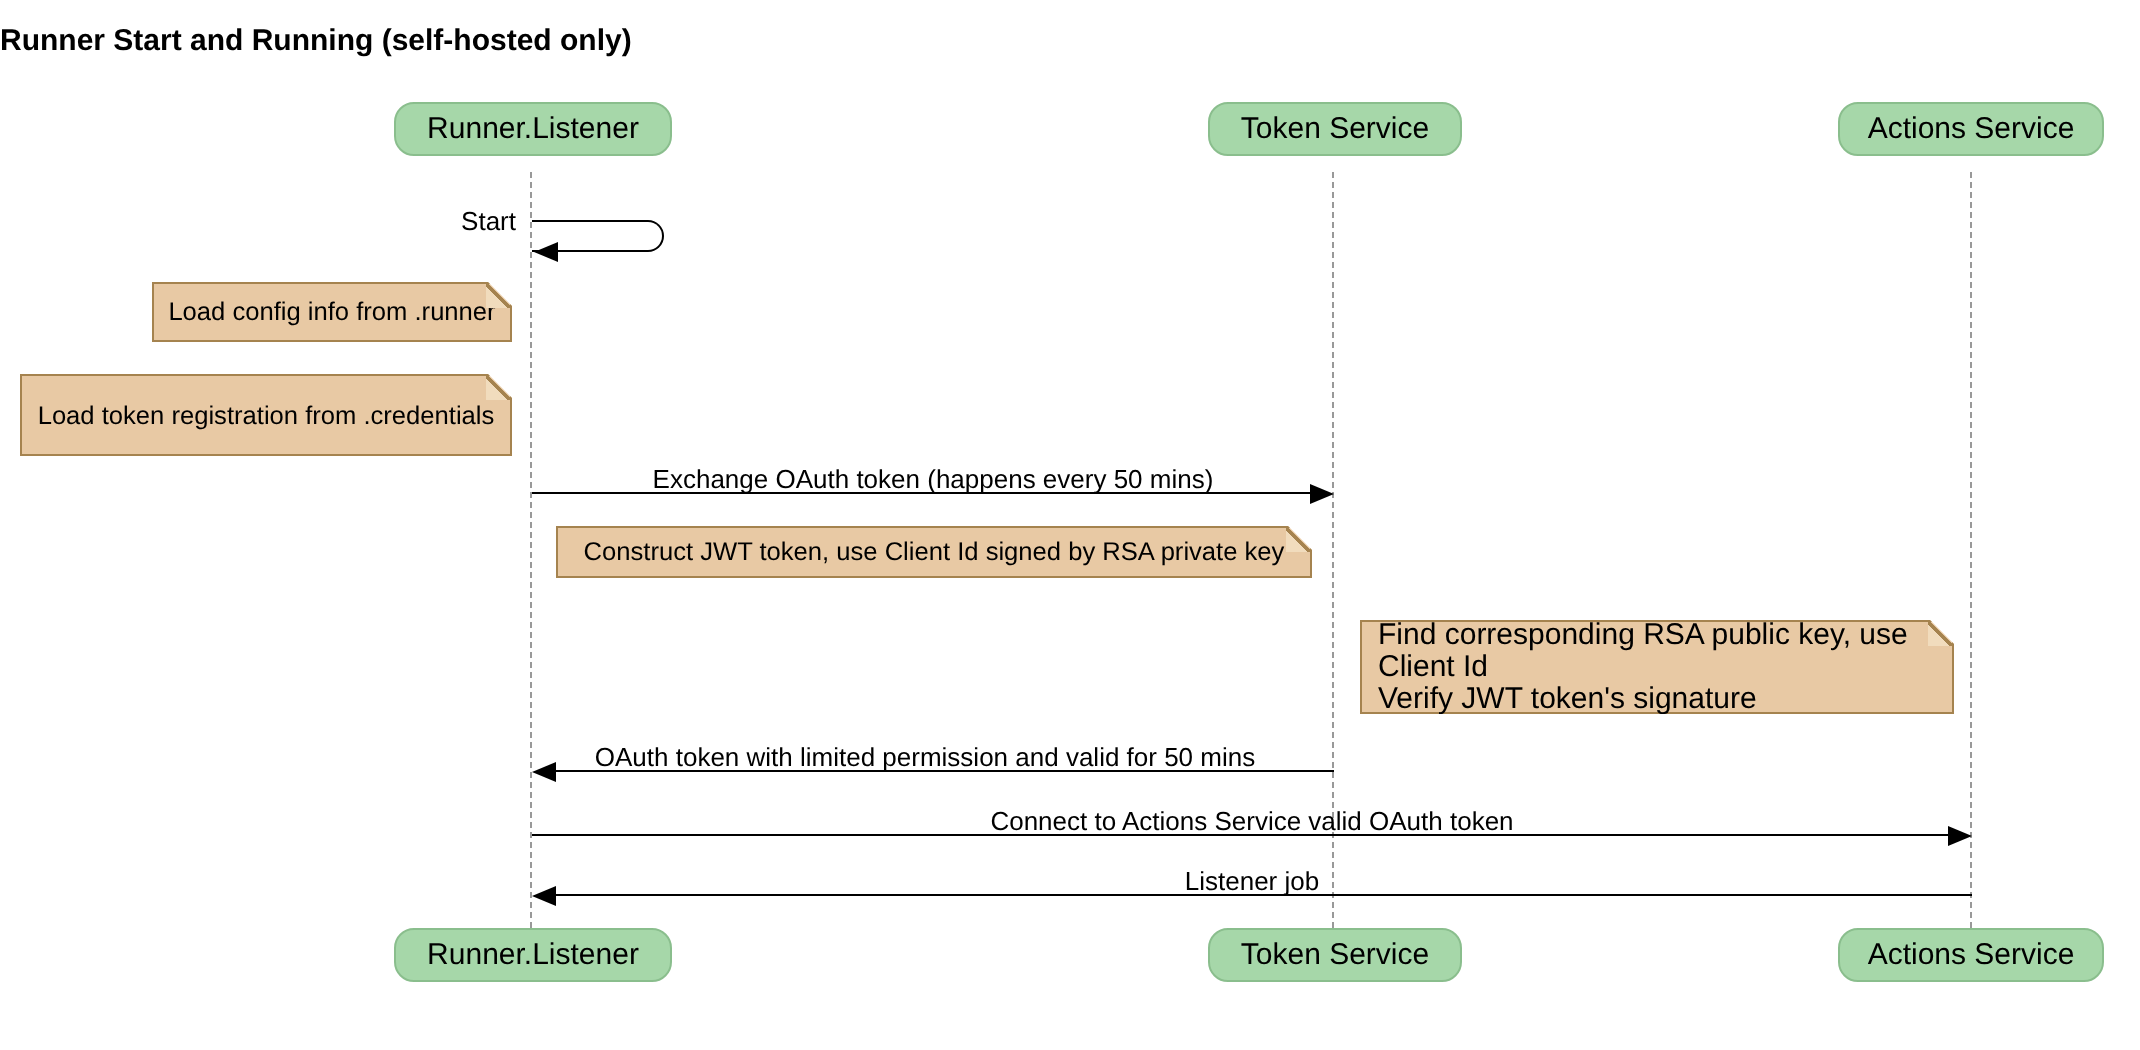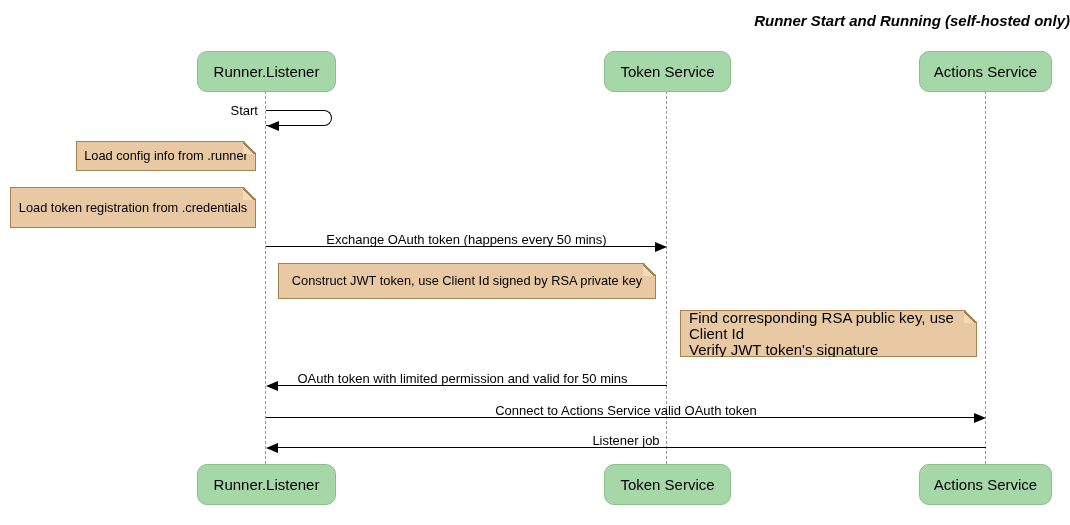--- a/index.html
+++ b/index.html
@@ -7,29 +7,29 @@
     --note-fill:#e8c9a4; --note-border:#a5834f; --note-flap:#f1dcbd;
     --lifeline:#999999; --line:#000000; --bg:#ffffff; --text:#000000;
   }
   html,body { margin:0; padding:0; background:var(--bg); }
   .canvas {
     position:relative; width:1070px; height:525px; background:var(--bg);
     font-family:"Liberation Sans","DejaVu Sans",sans-serif; color:var(--text);
     overflow:hidden;
   }
   .title {
-    position:absolute; top:12px; left:0; width:100%; text-align:right;
-    font-size:15px; font-weight:bold;font-style:italic;
+    position:absolute; top:12px; left:0; width:100%; text-align:left;
+    font-size:15px; font-weight:bold;
   }
   .lifeline {
     position:absolute; top:86px; height:378px; width:0;
     border-left:1px dashed var(--lifeline); z-index:0;
   }
   .actor {
-    position:absolute; height:41px; background:var(--actor-fill);
+    position:absolute; height:27px; background:var(--actor-fill);
     border:1px solid var(--actor-border); border-radius:10px;
     display:flex; align-items:center; justify-content:center;
     font-size:15px; box-sizing:border-box; z-index:2;
   }
   .msg-label {
     position:absolute; text-align:center; font-size:13px; line-height:14px;
     z-index:2; white-space:pre;
   }
   .msg-line {
     position:absolute; height:0; border-top:1.6px solid var(--line); z-index:1;
@@ -87,21 +87,21 @@
 
   <div class="note" style="left:10px; top:187px; width:246px; height:41px;text-align:right;">
     <span>Load token registration from .credentials</span>
     <i class="fold"></i>
   </div>
 
   <div class="msg-label" style="left:266px; top:233px; width:401px;">Exchange OAuth token (happens every 50 mins)</div>
   <div class="msg-line" style="left:266px; top:246px; width:395px;"></div>
   <div class="ah ah-r" style="left:655px; top:242px;"></div>
 
-  <div class="note" style="left:278px; top:263px; width:378px; height:36px;">
+  <div class="note" style="left:278px; top:263px; width:378px; height:26px;">
     <span>Construct JWT token, use Client Id signed by RSA private key</span>
     <i class="fold"></i>
   </div>
 
   <div class="note note-multiline" style="left:680px; top:310px; width:297px; height:47px;">
     <span>Find corresponding RSA public key, use Client Id
 Verify JWT token's signature</span>
     <i class="fold"></i>
   </div>
 

